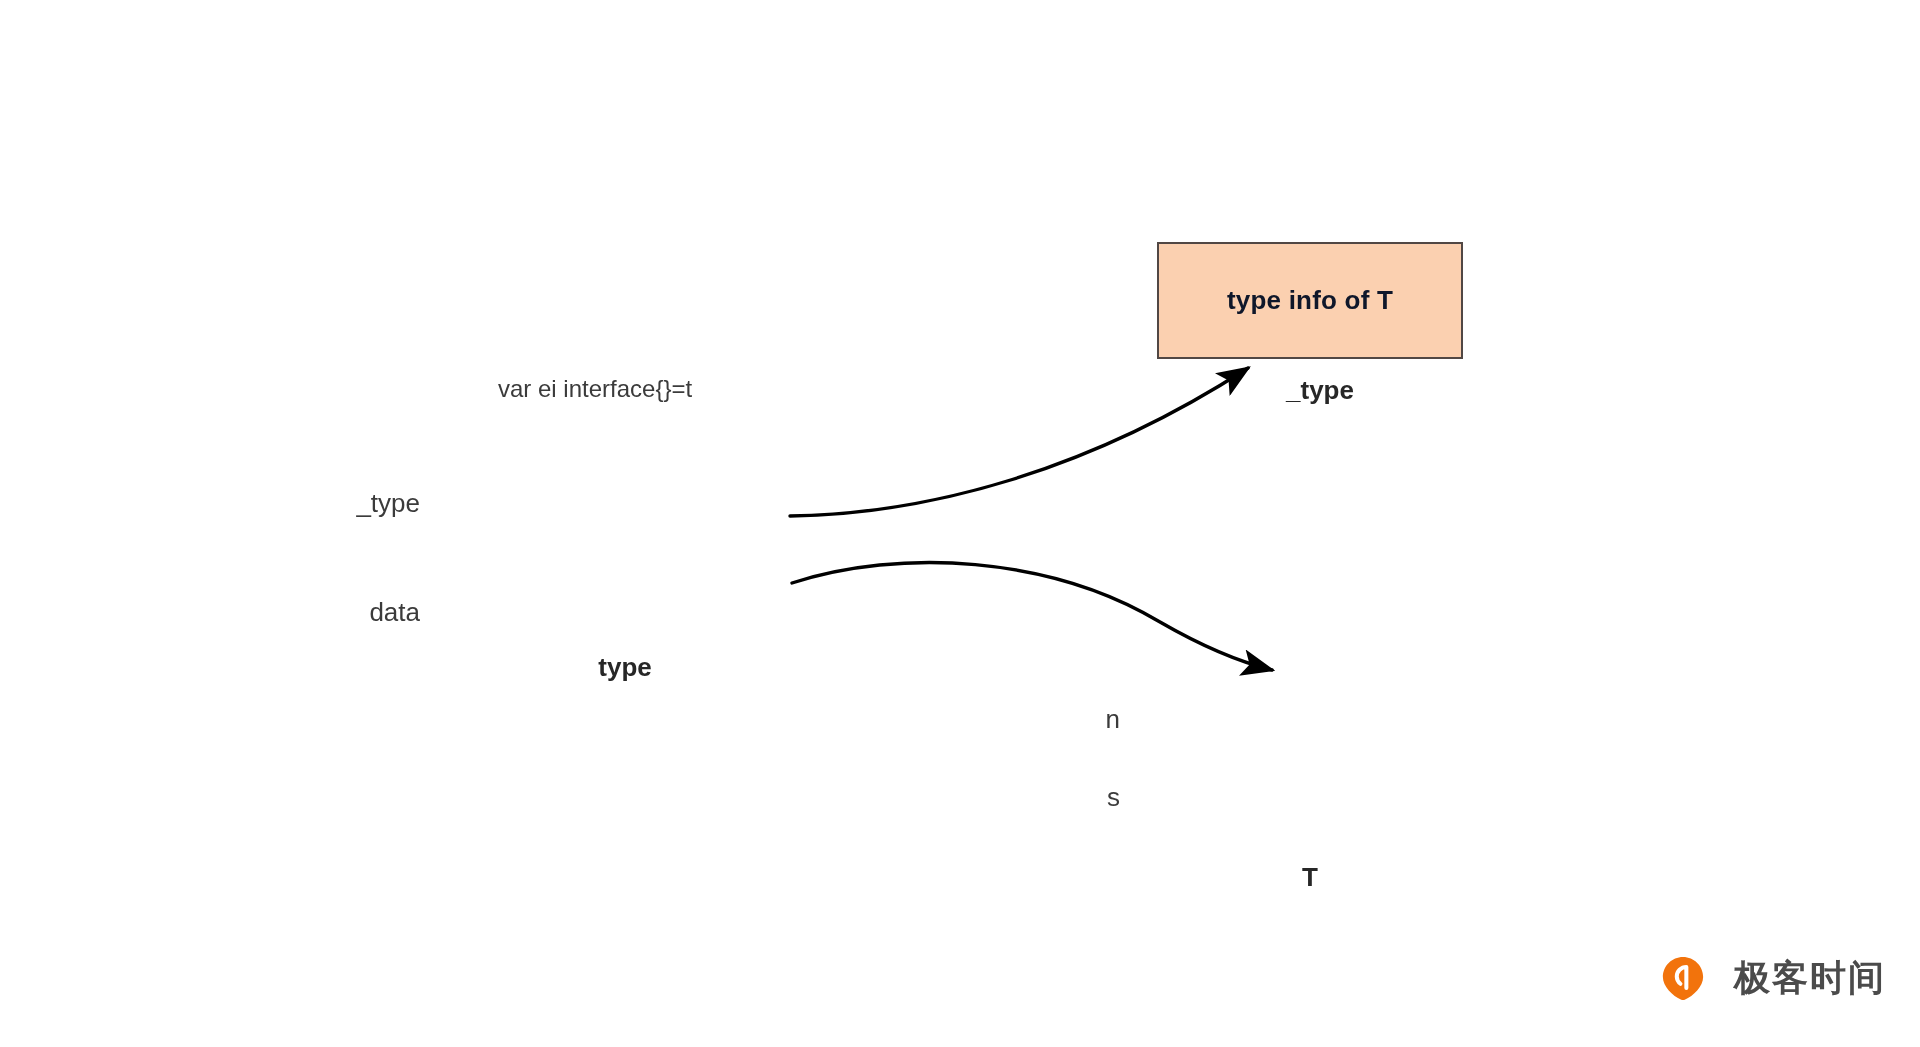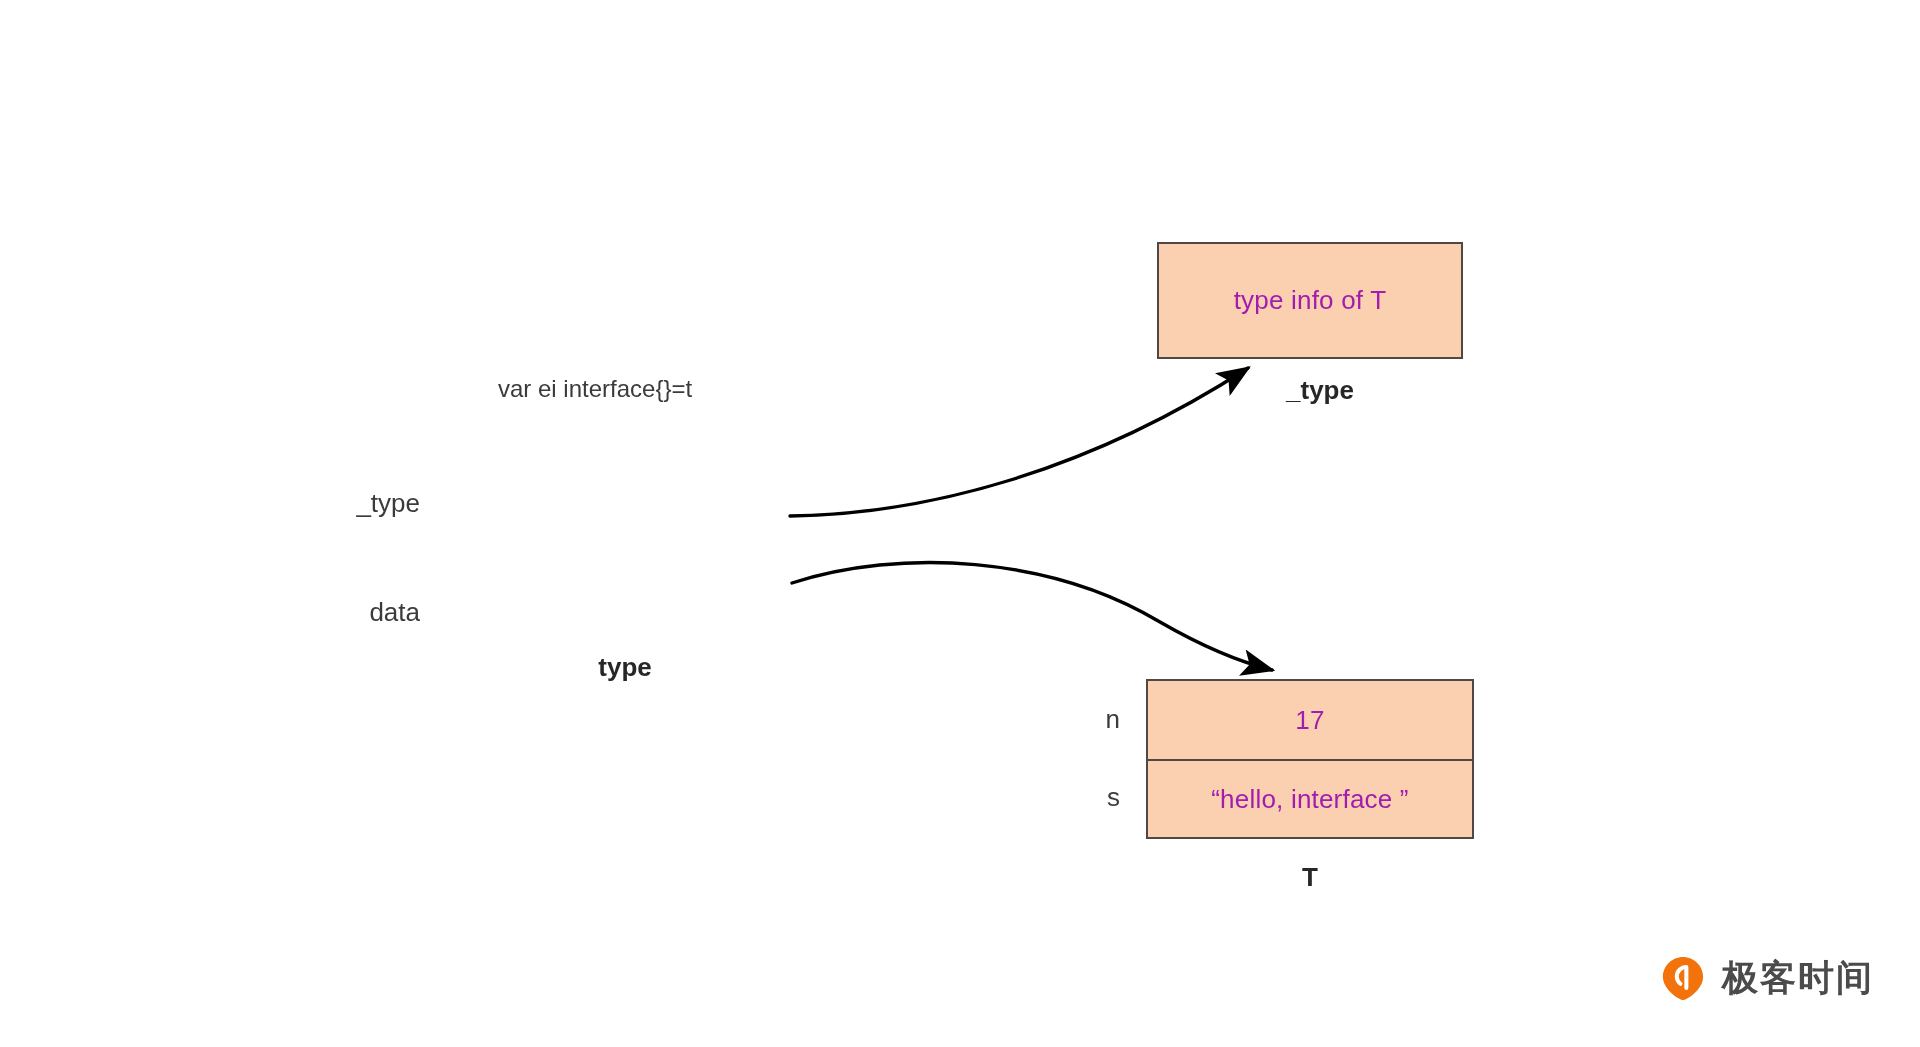--- a/index.html
+++ b/index.html
@@ -26,24 +26,25 @@
     position: absolute;
     box-sizing: border-box;
     border: 2px solid #514744;
     background: #fbd0b0;
   }
   .struct-row {
     box-sizing: border-box;
     display: flex;
     align-items: center;
     justify-content: center;
-    color: #a21caf;
+    color: #0f172a;
     font-size: 26px;
     letter-spacing: 0.2px;
     white-space: nowrap;
+    font-weight: bold;
   }
   .struct-row + .struct-row {
     border-top: 2px solid #514744;
   }
 
   
   #eface-box {
     left: 461px;
     top: 463px;
     width: 328px;
@@ -116,21 +117,21 @@
     pointer-events: none;
   }
 
   
   #brand {
     position: absolute;
     left: 1660px;
     top: 955px;
     display: flex;
     align-items: center;
-    gap: 16px;
+    gap: 28px;
   }
   #brand-mark {
     width: 46px;
     height: 46px;
     flex: 0 0 auto;
   }
   #brand-text {
     font-size: 36px;
     font-weight: bold;
     color: #4b4b4b;
@@ -166,24 +167,20 @@
 
   <div class="struct-box" id="typeinfo-box">
     <div class="struct-row">type info of T</div>
   </div>
 
   <div class="caption" id="caption-typeinfo">_type</div>
 
   <div class="side-label" id="label-t-n">n</div>
   <div class="side-label" id="label-t-s">s</div>
 
-  <div class="struct-box" id="t-box">
-    <div class="struct-row">17</div>
-    <div class="struct-row">“hello, interface ”</div>
-  </div>
 
   <div class="caption" id="caption-t">T</div>
 
   <div id="brand">
     <svg id="brand-mark" viewBox="0 0 48 48" xmlns="http://www.w3.org/2000/svg">
       <path d="M24 2 C12.4 2 3 11.4 3 23 C3 32.6 13 43 22.2 46.6 C23.4 47.1 24.6 47.1 25.8 46.6 C35 43 45 32.6 45 23 C45 11.4 35.6 2 24 2 Z" fill="#F2730C"></path>
       <path d="M27.5 12.5 L27.5 34.5 M27.5 12.5 C22 12.5 17.5 17 17.5 22.5 C17.5 25.6 19 28.3 21.3 30" fill="none" stroke="#FFFFFF" stroke-width="4.2" stroke-linecap="round" stroke-linejoin="round"></path>
     </svg>
     <div id="brand-text">极客时间</div>
   </div>

